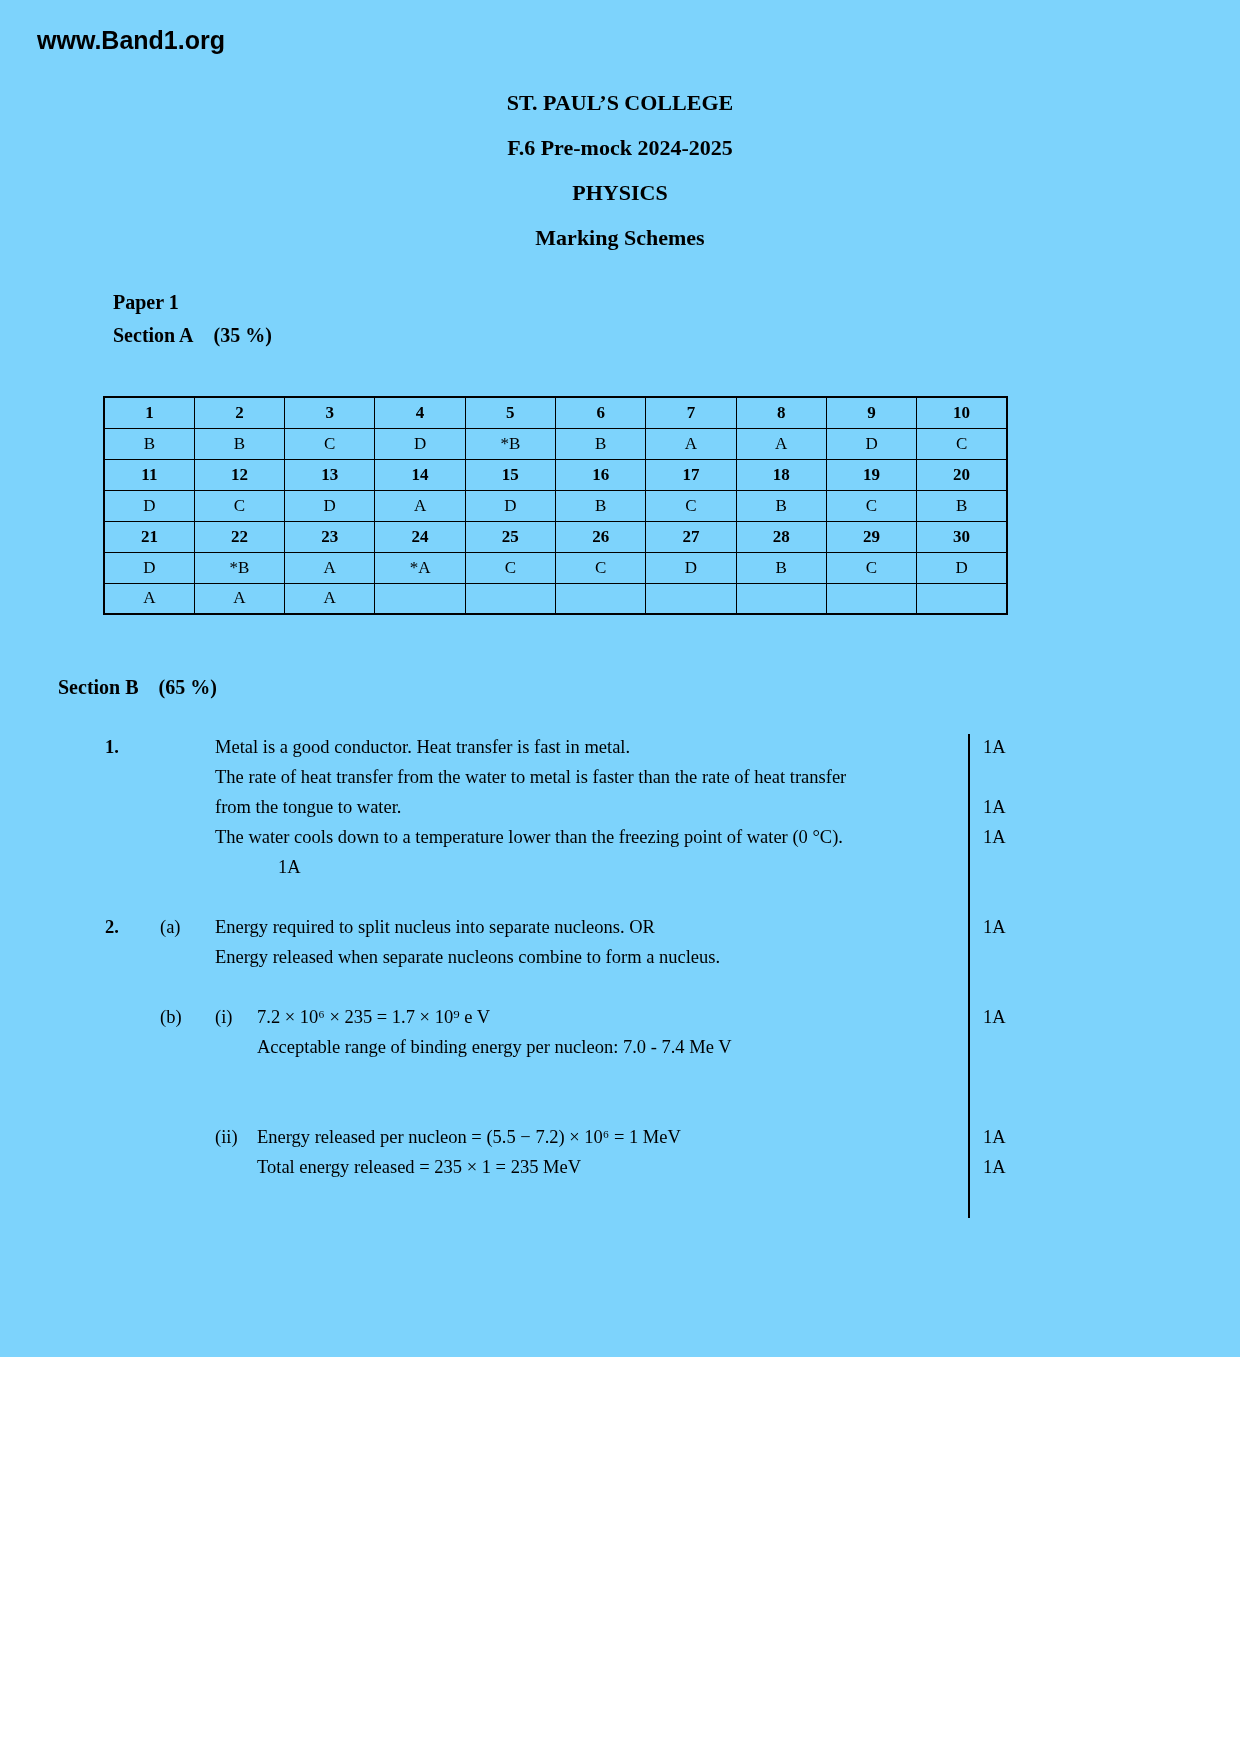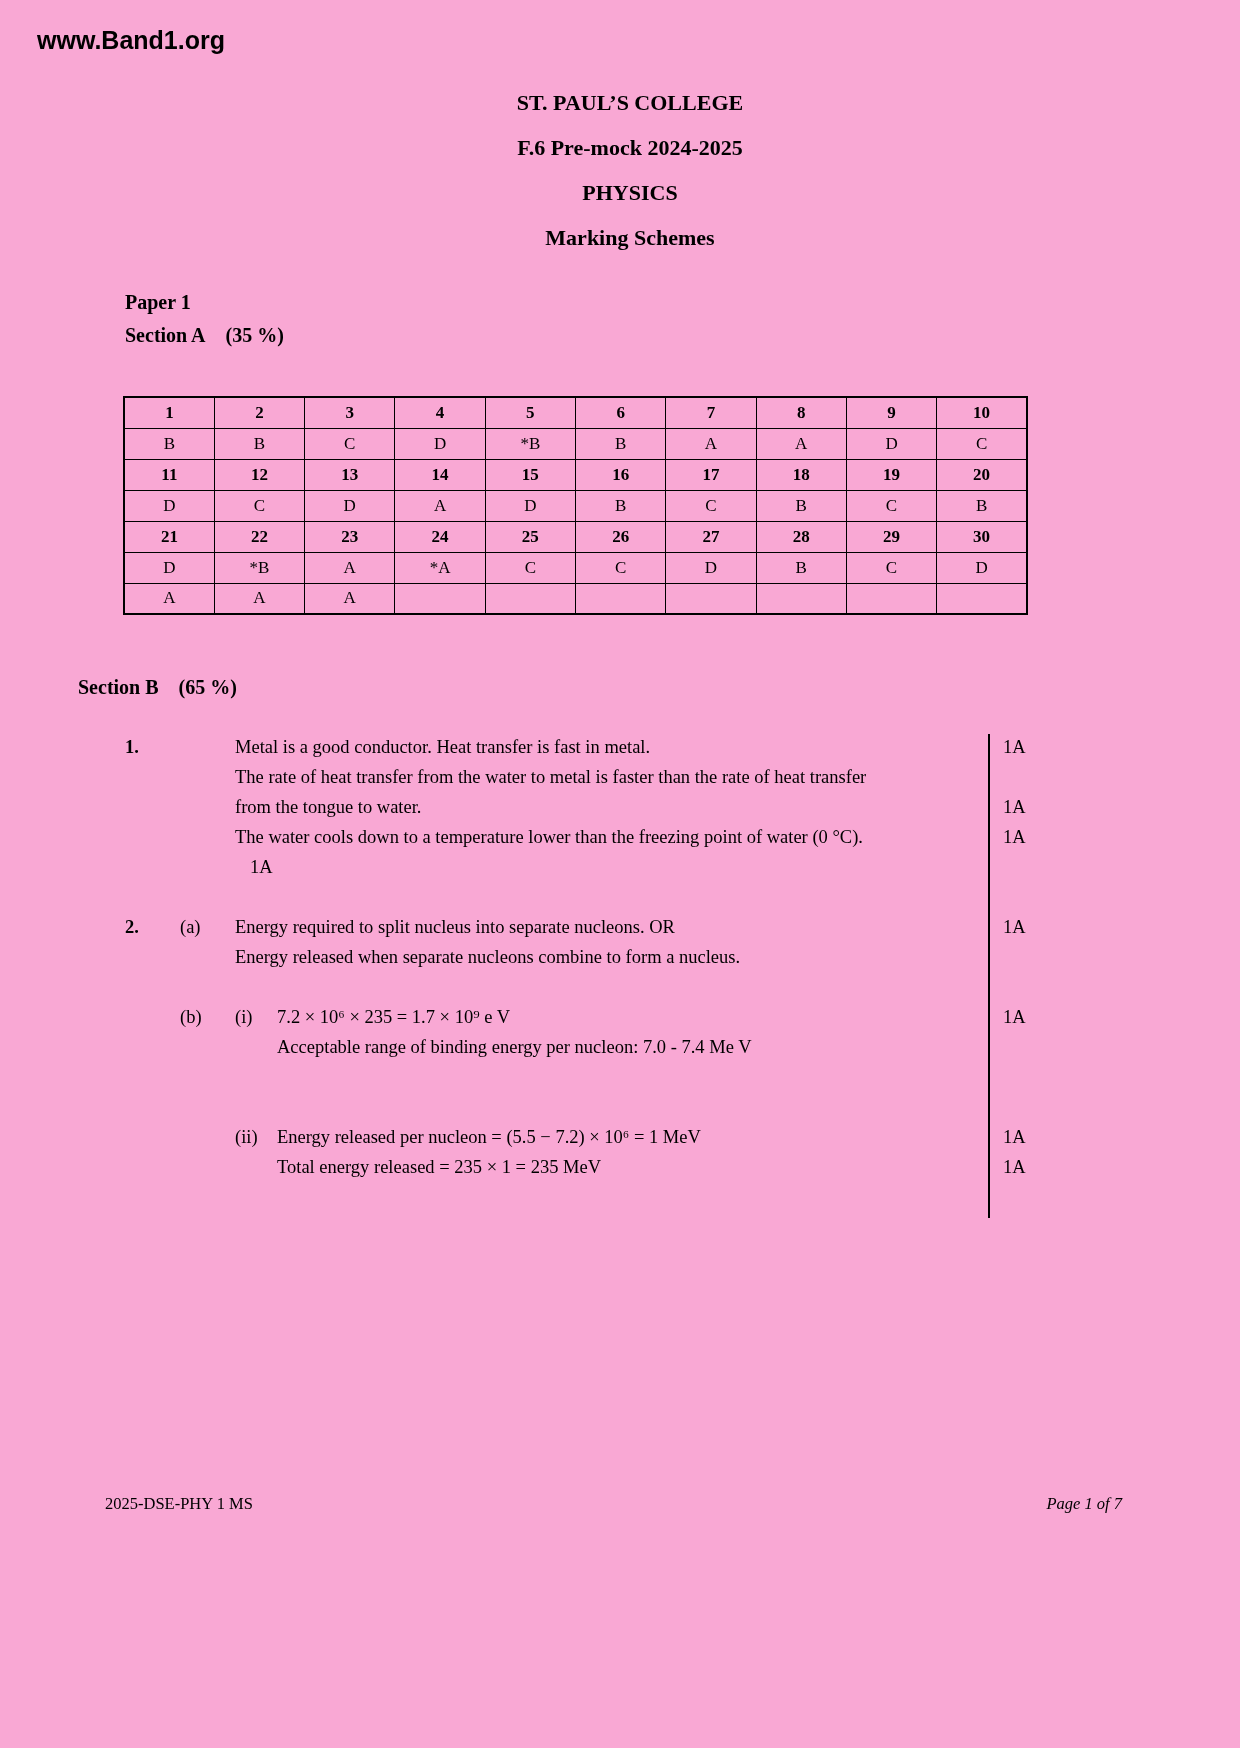--- a/index.html
+++ b/index.html
@@ -1,39 +1,38 @@
 <!DOCTYPE html>
 <html><head>
 <meta charset="utf-8">
 <style>
   * { box-sizing: border-box; }
   html, body { margin: 0; padding: 0; background: #ffffff; }
   .page {
     position: relative;
     width: 1240px;
-    height: 1748px;
-    background: #f9a8d4;
+    height: 1357px;
+    background: #7dd3fc;
     color: #000000;
     font-family: "Liberation Serif", serif;
     overflow: hidden;
-    padding-left: 20px;
   }
   .watermark {
     position: absolute;
     left: 37px;
     top: 26px;
     font-family: "Liberation Sans", sans-serif;
     font-size: 25px;
     font-weight: 600;
   }
   .doc-header { padding-top: 80px; text-align: center; }
   .doc-header .hline { font-size: 22px; font-weight: bold; line-height: 45px; }
 
   .paper-block { margin: 26px 0 0 105px; }
-  .bold-label { font-size: 20px; font-weight: bold; line-height: 33px; }
+  .bold-label { font-size: 20px; font-weight: bold; line-height: 33px; margin-left: 8px; }
   .bold-label .weight { margin-left: 20px; }
 
   table.answer-table {
     border-collapse: collapse;
     margin: 44px 0 0 103px;
     width: 905px;
     table-layout: fixed;
     border: 2px solid #000;
   }
   table.answer-table td {
@@ -65,21 +64,21 @@
   .mline {
     display: flex;
     align-items: baseline;
     font-size: 18.5px;
     line-height: 30px;
   }
   .col-q    { flex: none; width: 55px; font-weight: bold; }
   .col-part { flex: none; width: 55px; }
   .col-sub  { flex: none; width: 42px; }
   .col-text { flex: 1; min-width: 0; white-space: nowrap; padding-right: 8px; }
-  .col-mark { flex: none; width: 42px; padding-left: 15px; }
+  .col-mark { flex: none; width: 42px; padding-left: 15px; margin-left: 48px; }
   .gap0 { margin-top: 0; }
   .gap1 { margin-top: 30px; }
   .gap2 { margin-top: 60px; }
 
   .footer {
     position: absolute;
     left: 105px;
     right: 118px;
     top: 1494px;
     display: flex;

